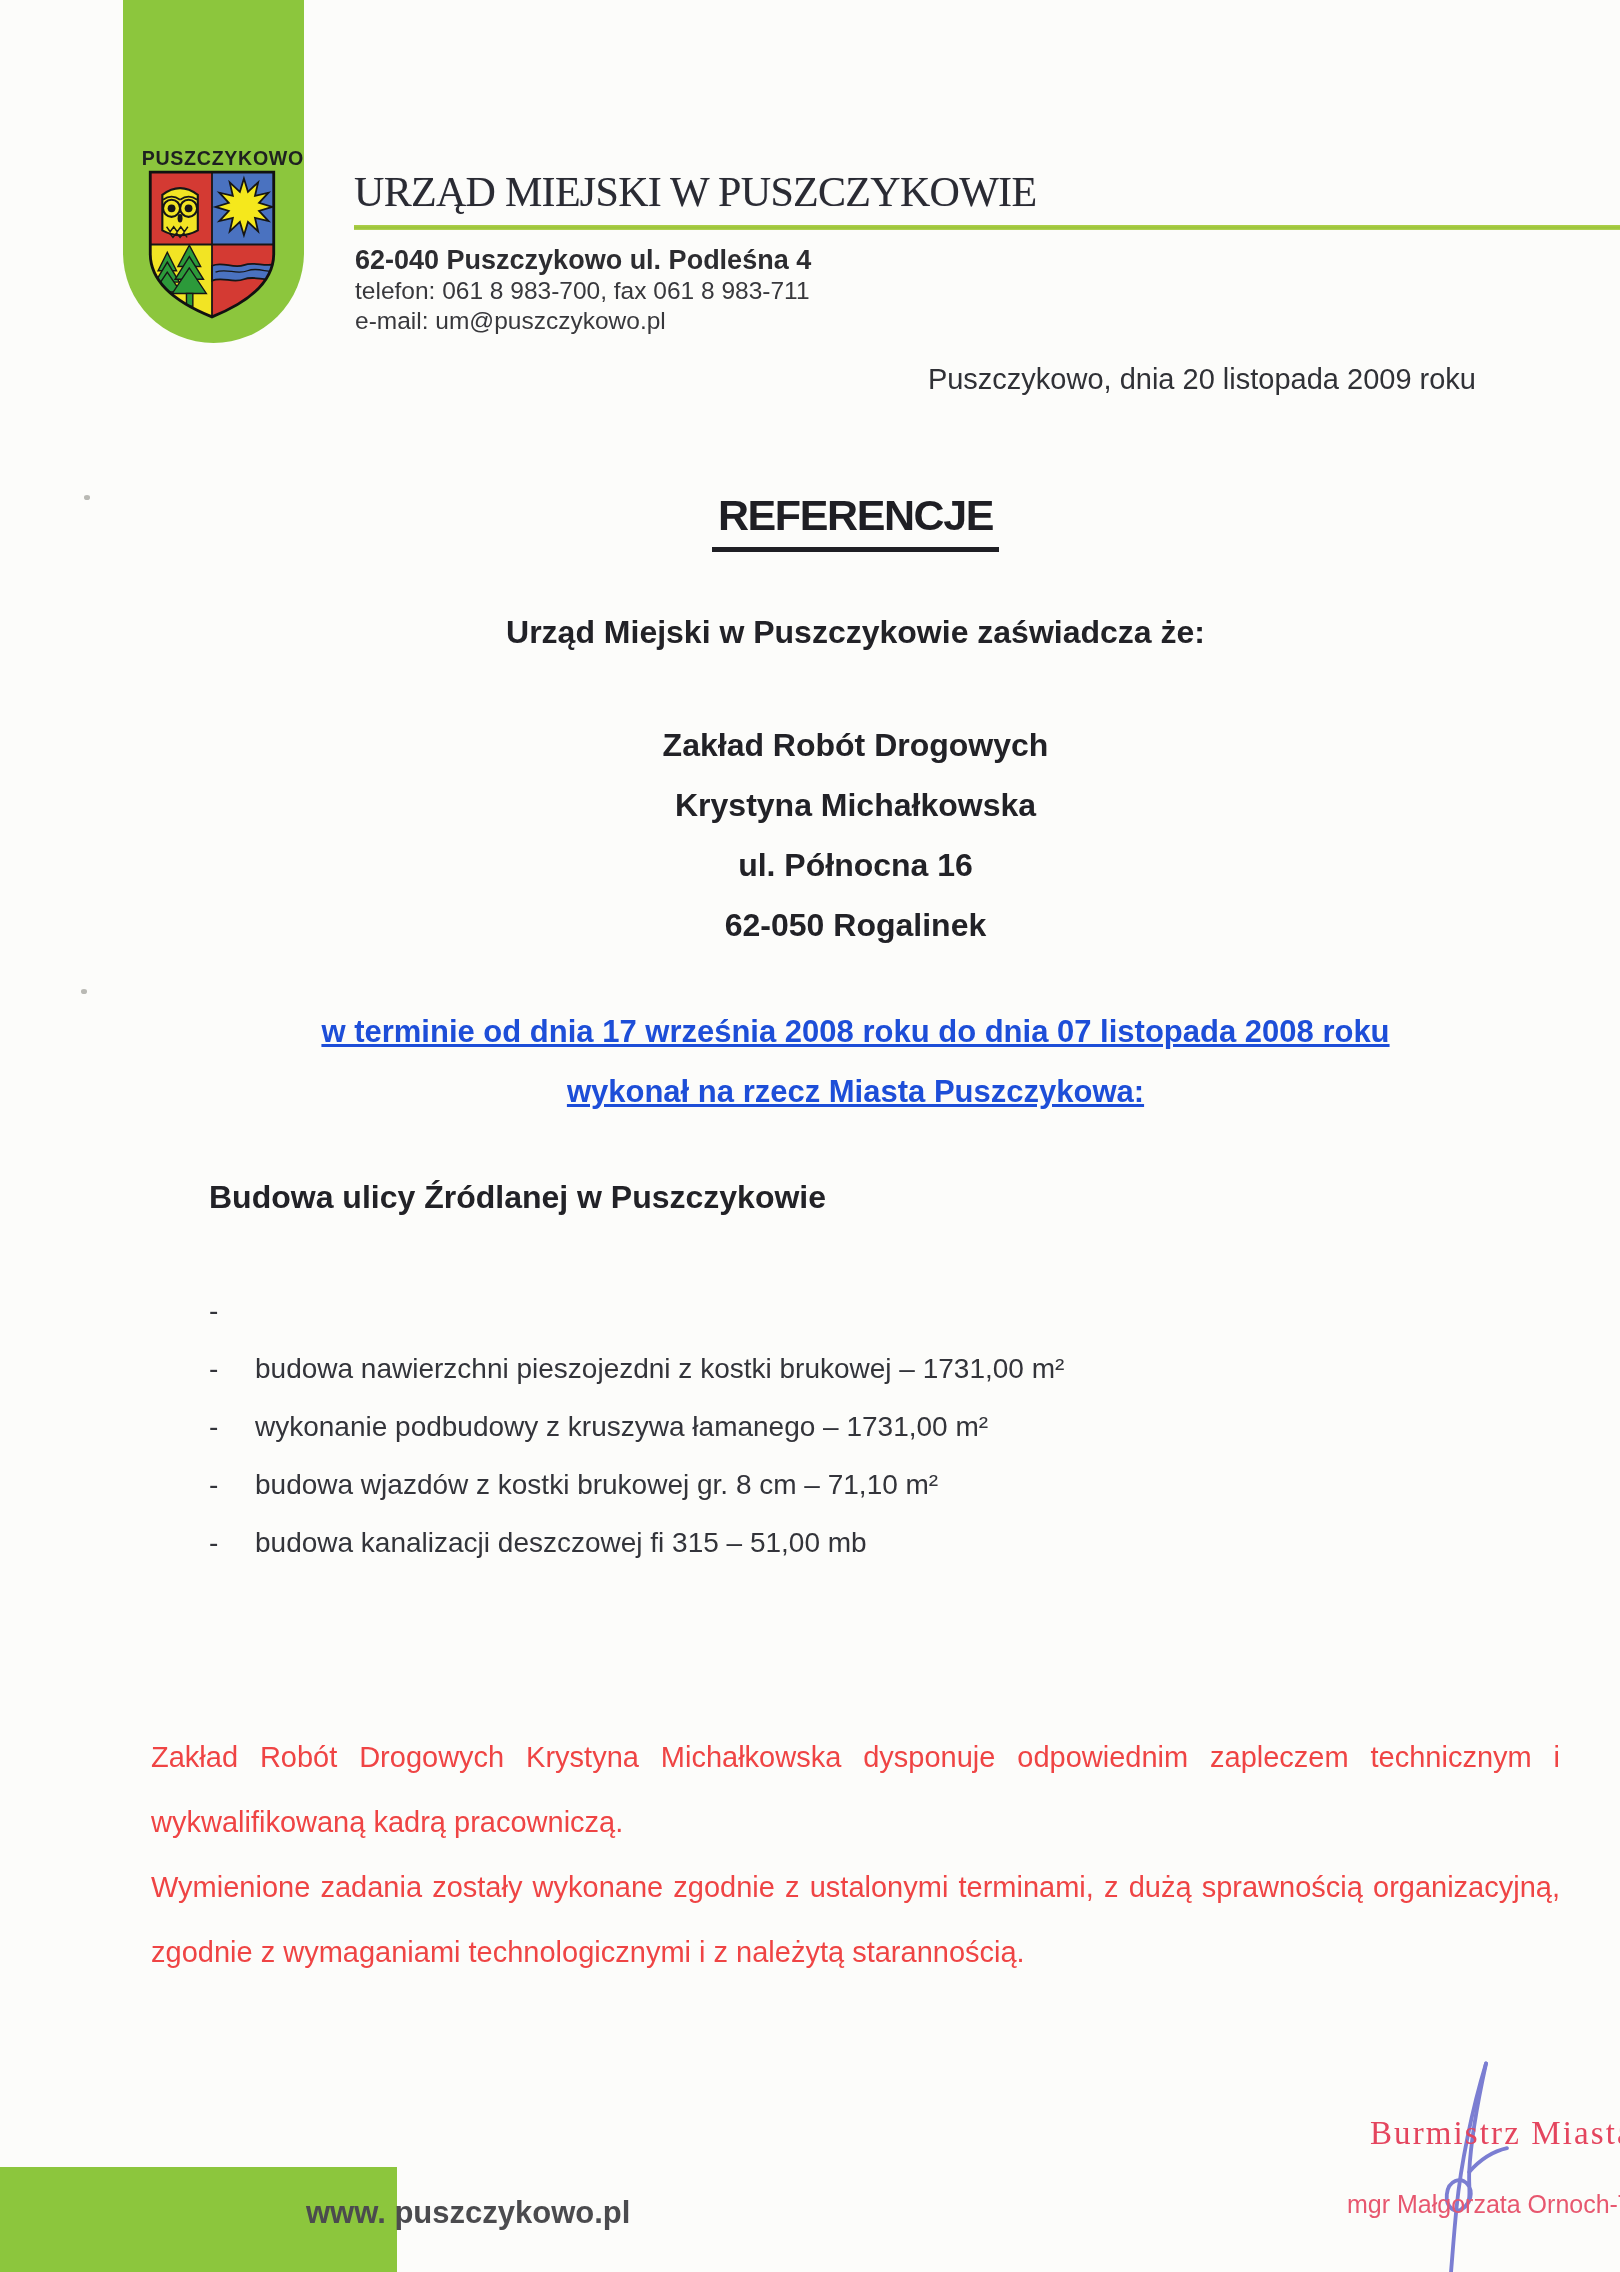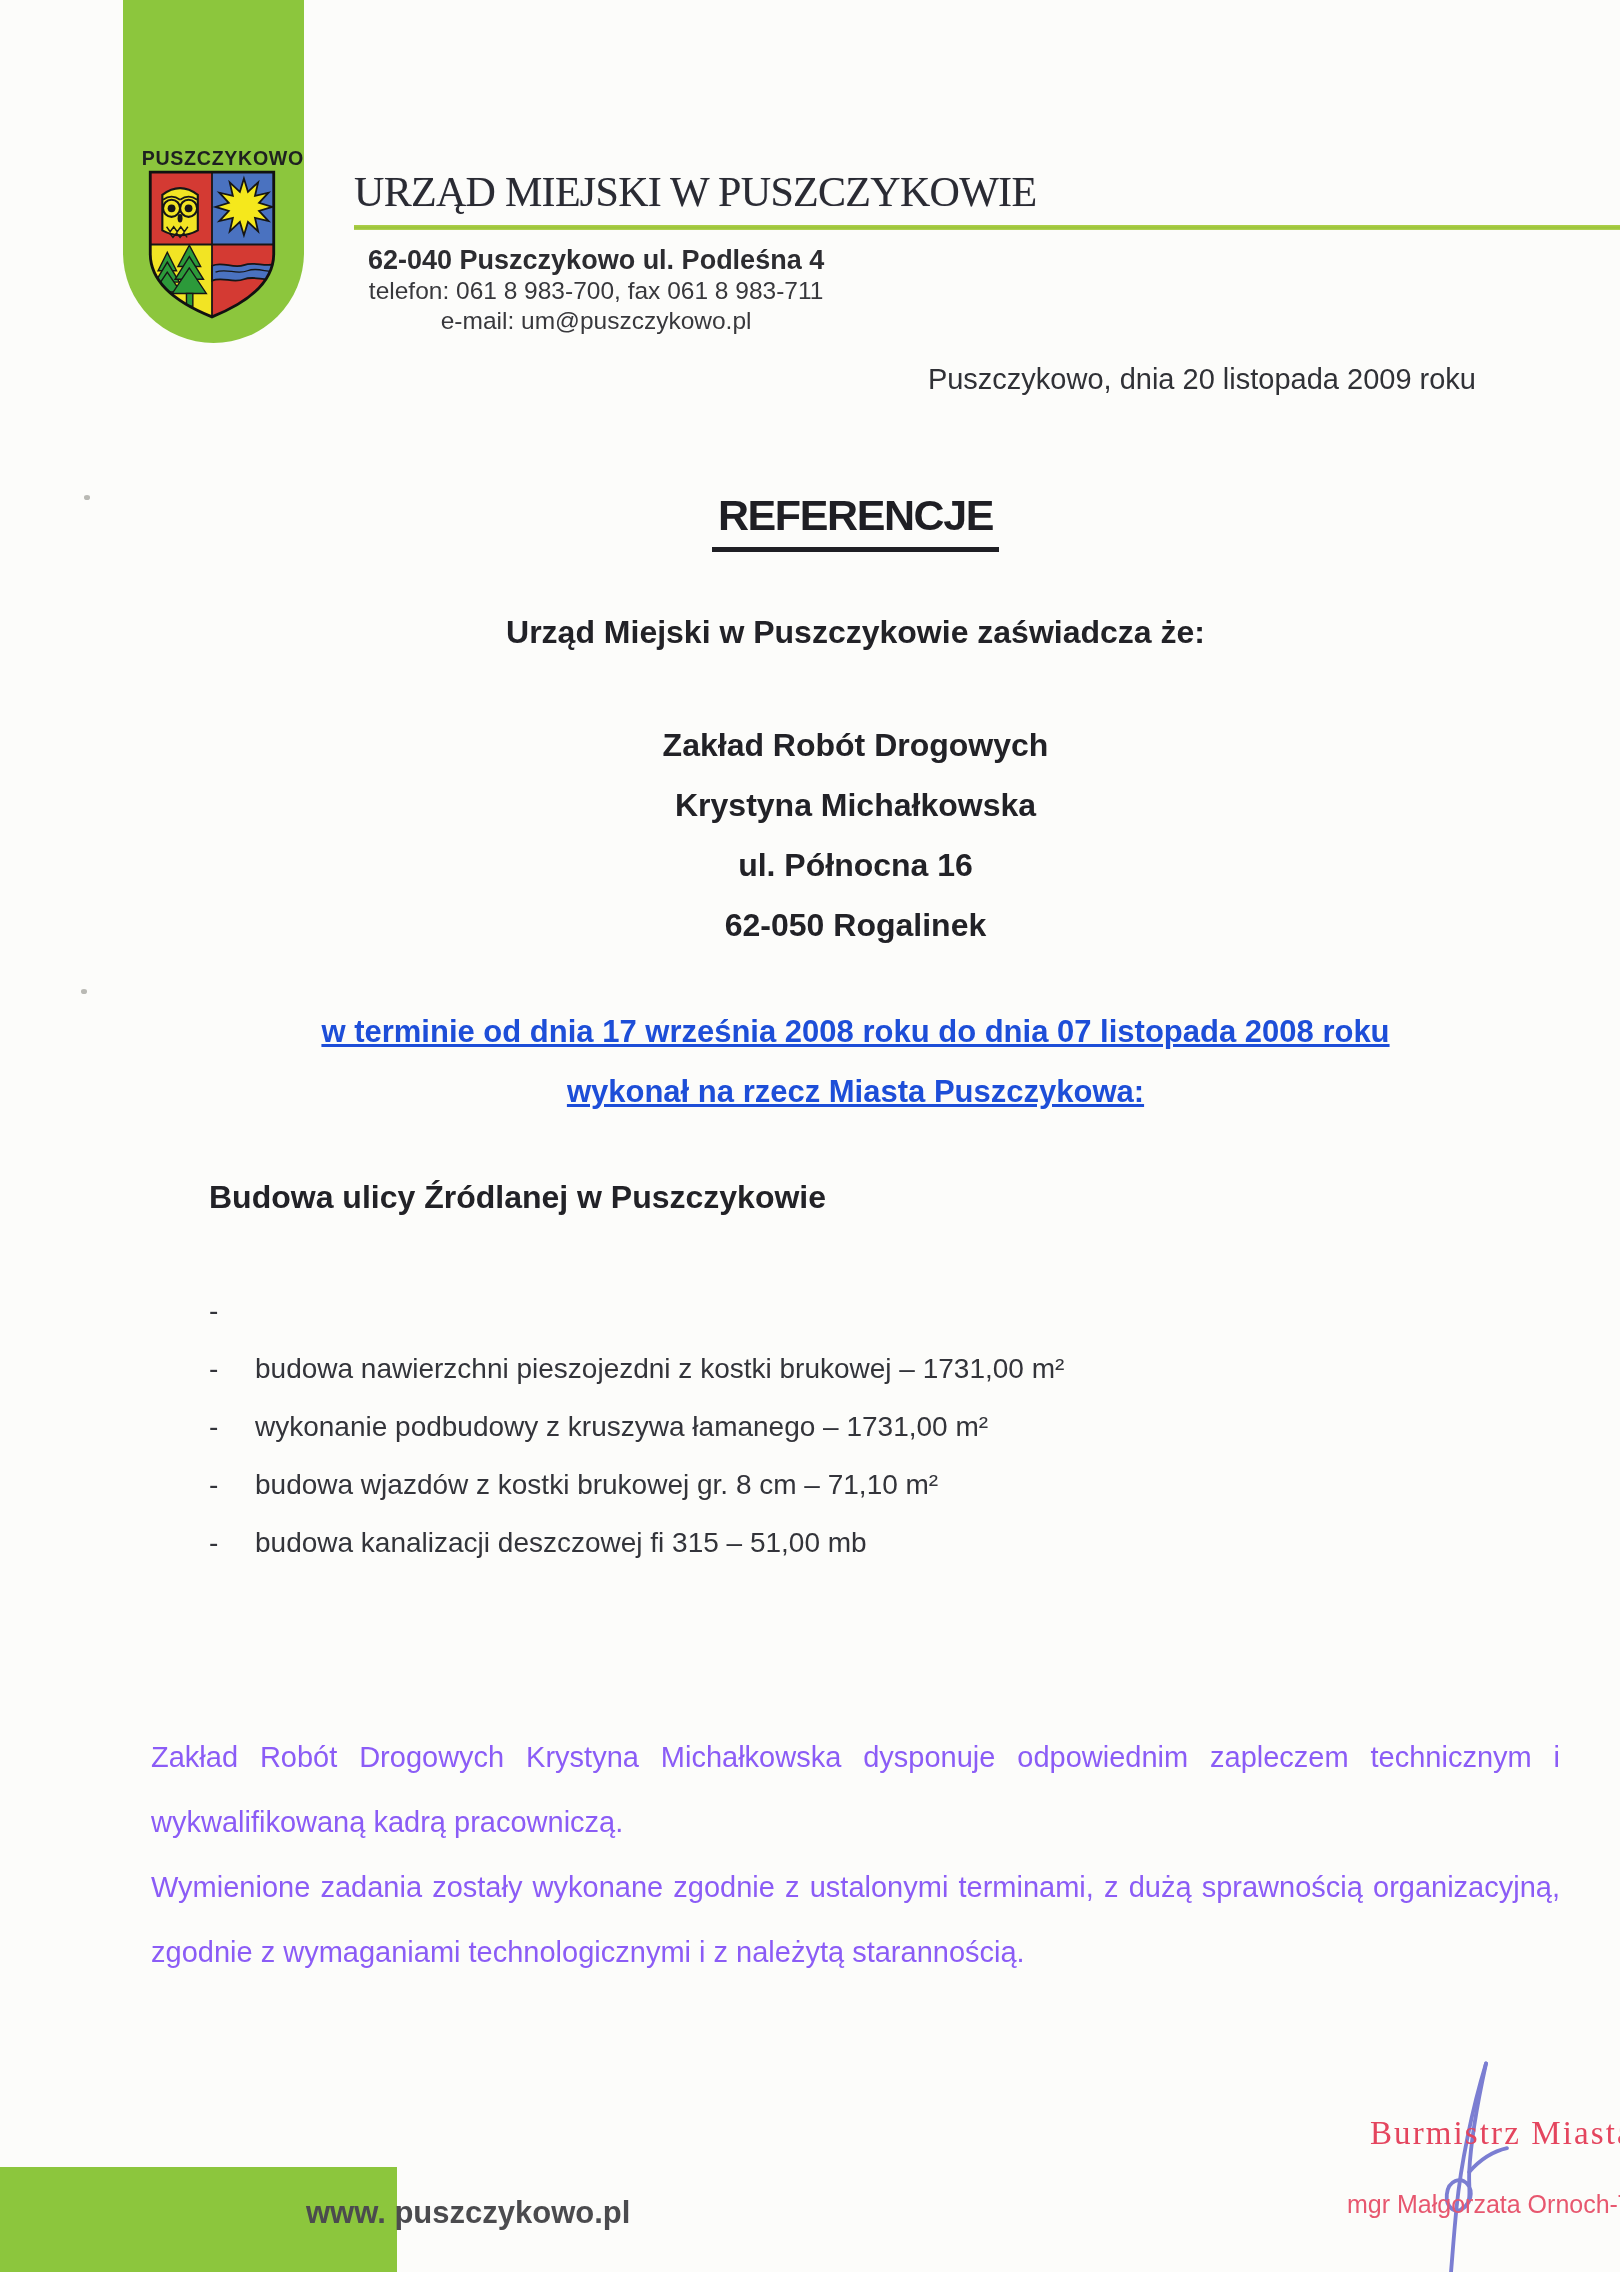--- a/index.html
+++ b/index.html
@@ -25,21 +25,21 @@
   .header-title{
     position:absolute;left:354px;top:168px;
     font-family:"Liberation Serif",serif;font-size:42px;font-weight:normal;
     letter-spacing:-0.7px;color:#2a2b33;white-space:nowrap;
     text-shadow:0 0 0.7px rgba(30,30,60,.35);
   }
   .header-rule{
     position:absolute;left:354px;top:225px;width:1266px;height:4.9px;
     background:linear-gradient(180deg,#aecf49,#9ac338 60%,#b5d45b);
   }
-  .address-block{position:absolute;left:368px;top:244px;color:#38383c;text-align:center;}
+  .address-block{position:absolute;left:355px;top:244px;color:#38383c;}
   .address-line1{font-size:27px;font-weight:bold;color:#2c2c30;line-height:32px;}
   .address-line2,.address-line3{font-size:24.5px;line-height:30px;}
 
   .date-line{
     position:absolute;right:144px;top:363px;font-size:29px;color:#303136;
     white-space:nowrap;
   }
 
   
   .centered{position:absolute;left:151px;width:1409px;text-align:center;}
@@ -63,21 +63,21 @@
   .work-item .dash{width:46px;flex:0 0 46px;}
 
   .total-line{
     position:absolute;right:62px;top:1644px;
     font-size:29px;font-weight:bold;color:#222227;white-space:nowrap;
   }
 
   
   .closing{
     position:absolute;left:151px;top:1725px;width:1409px;
-    font-size:29px;line-height:65px;text-align:justify;color:#8b5cf6;
+    font-size:29px;line-height:65px;text-align:justify;color:#ef4444;
   }
   .closing p{margin:0;}
 
   
   .stamp-title{
     position:absolute;left:1370px;top:2115px;
     font-family:"Liberation Serif",serif;font-size:33px;color:#e4455e;
     letter-spacing:2.1px;white-space:nowrap;
   }
   .stamp-name{

